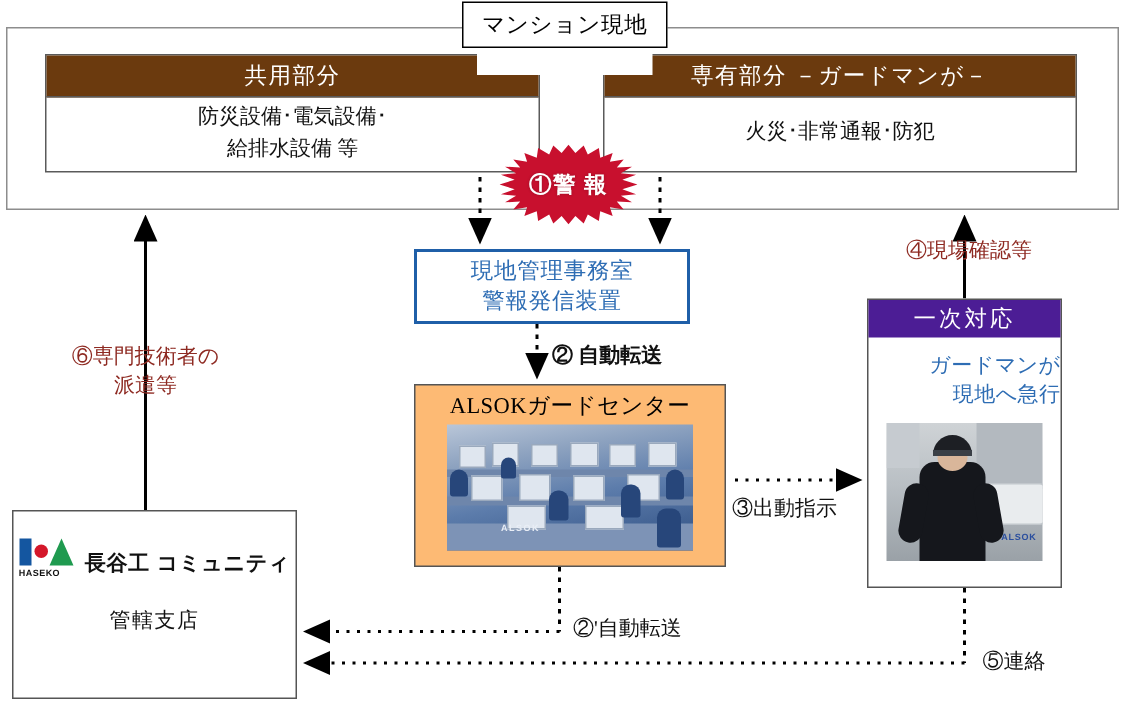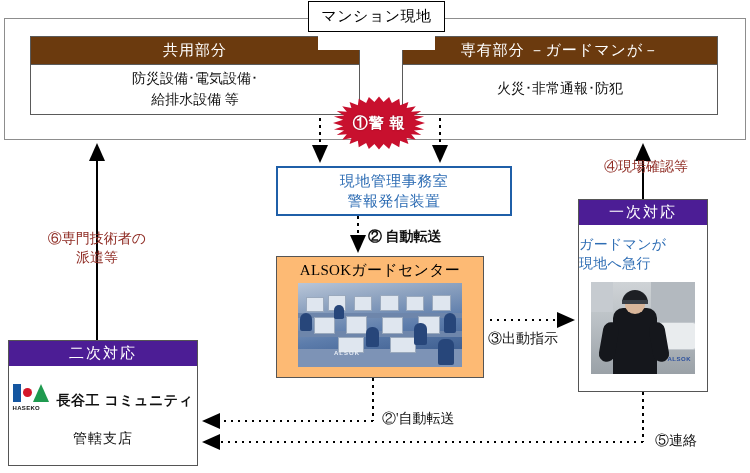--- a/index.html
+++ b/index.html
@@ -53,21 +53,21 @@
     display:flex;align-items:center;justify-content:center;
   }
   .burst svg{position:absolute;left:0;top:0;}
   .burst span{
     position:relative;z-index:2;color:#fff;font-size:15px;font-weight:bold;
     letter-spacing:1px;text-shadow:0 0 2px rgba(0,0,0,.25);
   }
 
   
   .blue-box{
-    left:276px;top:166px;width:236px;height:50px;
+    left:276px;top:166px;width:184px;height:50px;
     border:2px solid #1F5FA8;background:#fff;z-index:8;
     display:flex;flex-direction:column;align-items:center;justify-content:center;
     color:#2E6DB4;font-size:15px;line-height:1.35;letter-spacing:.5px;
   }
 
   
   .alsok-box{
     left:276px;top:256px;width:208px;height:122px;
     border:1px solid #555;background:#fdba74;z-index:8;
     display:flex;flex-direction:column;align-items:center;
@@ -89,21 +89,21 @@
 
   
   .red-card{border:1px solid #555;background:#fff;z-index:8;}
   .red-card .hd{
     height:25px;background:#4c1d95;color:#fff;
     display:flex;align-items:center;justify-content:center;
     font-size:15px;letter-spacing:2px;
   }
   .primary-card{left:578px;top:199px;width:130px;height:193px;}
   .primary-card .txt{
-    margin-top:11px;text-align:left;color:#2E6DB4;font-size:14px;
+    margin-top:11px;text-align:right;color:#2E6DB4;font-size:14px;
     line-height:1.35;letter-spacing:.3px;
   }
   .guard-photo{
     width:104px;height:92px;margin:8px auto 0;position:relative;overflow:hidden;
     background:linear-gradient(180deg,#cfd3d6 0%,#b9bfc4 45%,#9aa1a7 100%);
   }
   .guard-photo .bld{position:absolute;background:#b3b9bf;}
   .guard-photo .car{position:absolute;background:#e9ecee;border:1px solid #c2c7cc;border-radius:4px;}
   .guard-photo .body{position:absolute;left:22px;top:26px;width:44px;height:66px;background:#15171c;border-radius:10px 10px 0 0;}
   .guard-photo .arml{position:absolute;left:10px;top:40px;width:16px;height:40px;background:#15171c;border-radius:8px;transform:rotate(10deg);}
@@ -252,21 +252,20 @@
       <div class="arml"></div>
       <div class="armr"></div>
       <div class="head"></div>
       <div class="helm"></div>
       <div class="vis"></div>
       <div class="alsok">ALSOK</div>
     </div>
   </div>
 
   <div class="abs red-card secondary-card">
-    <div class="hd">二次対応</div>
     <div class="logo-row">
       <div class="haseko-mark">
         <div class="b1"></div>
           <div class="dot"></div>
           <div class="tri"></div>
         <div class="wm">HASEKO</div>
       </div>
       <div class="haseko-name">長谷工 コミュニティ</div>
     </div>
     <div class="branch">管轄支店</div>

